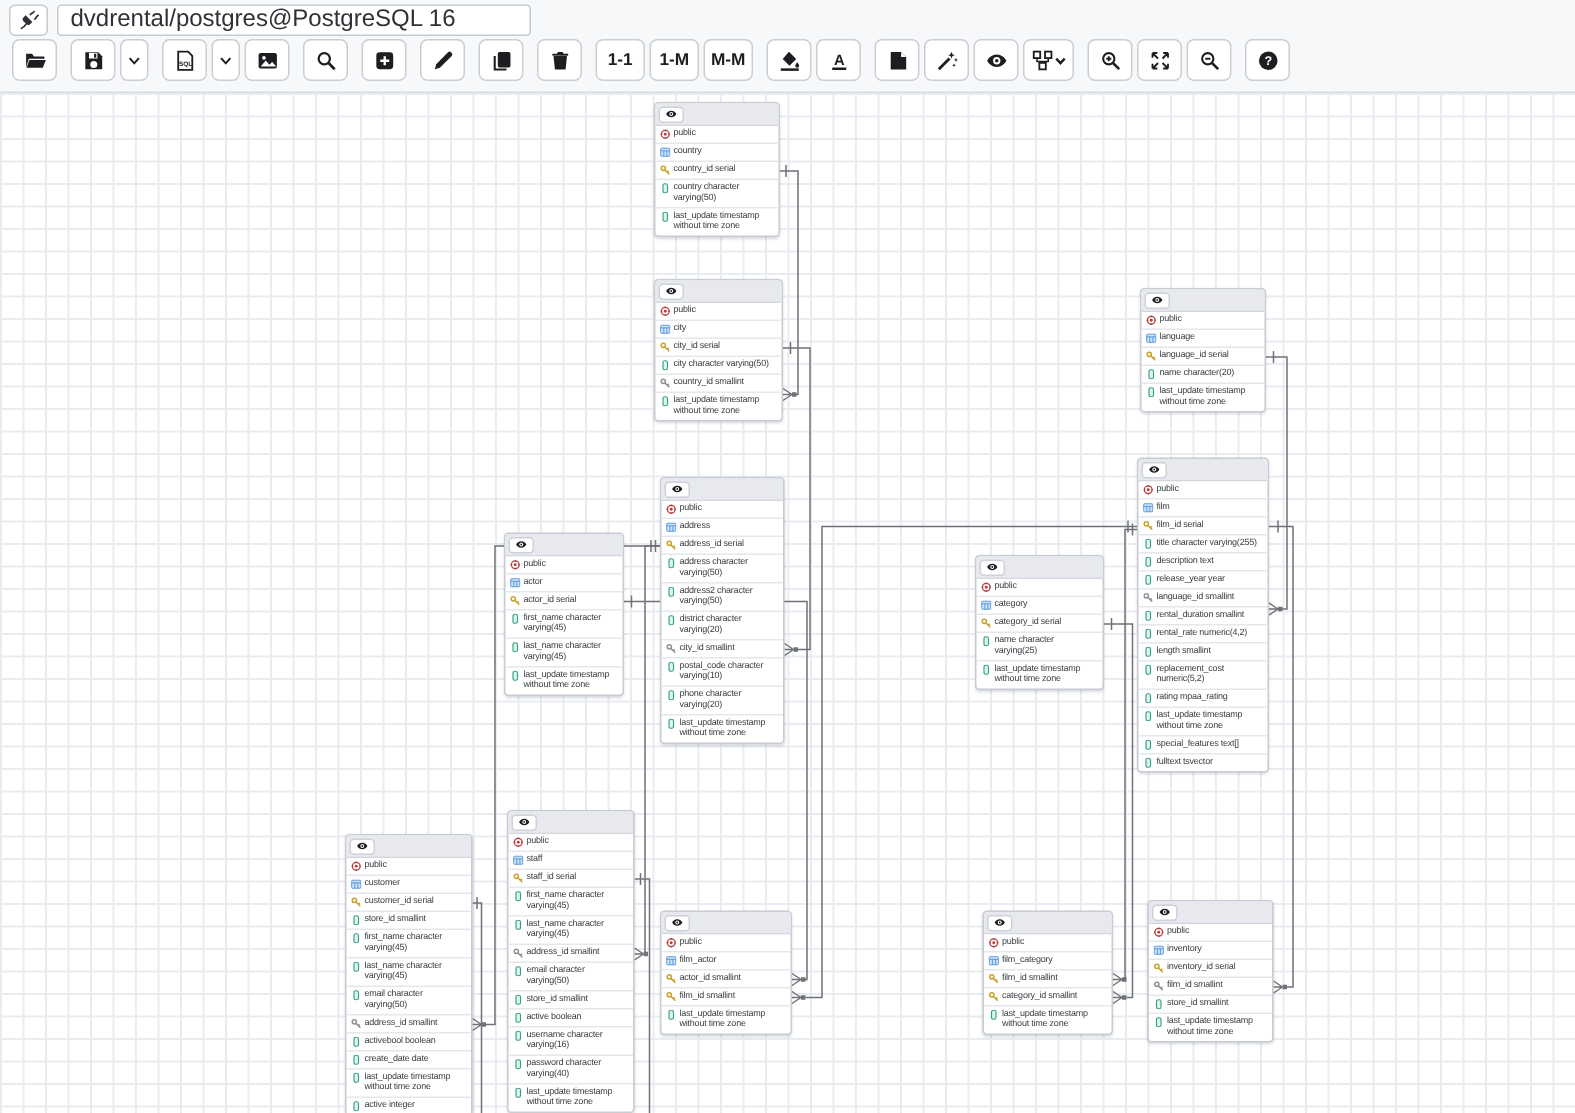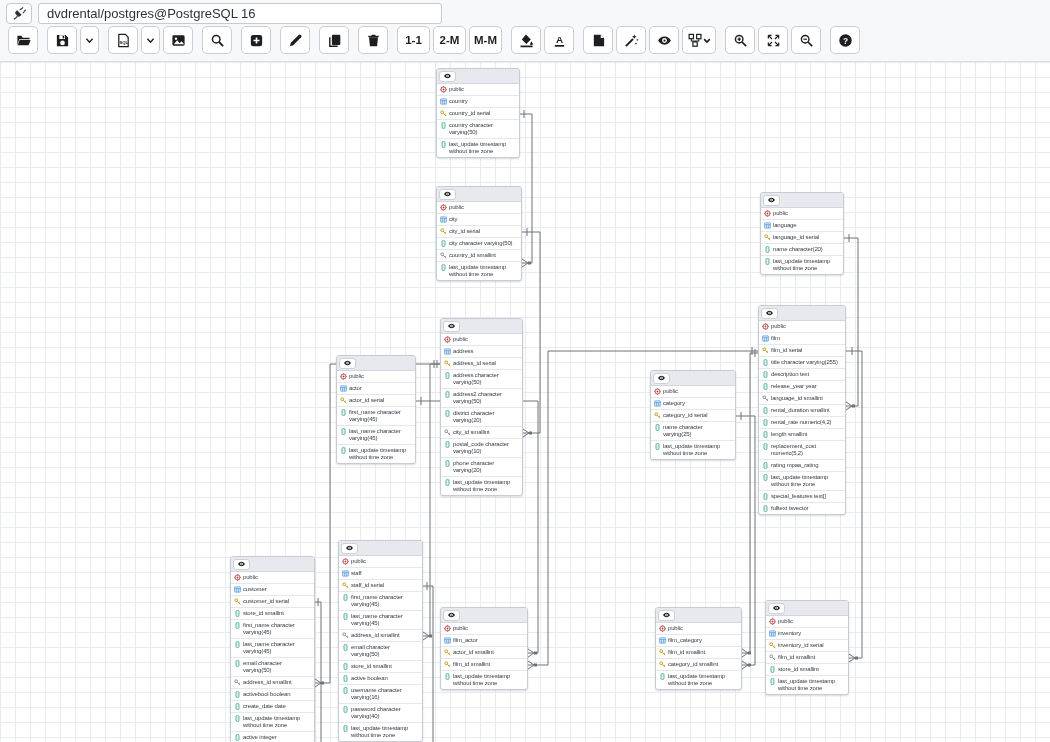--- a/index.html
+++ b/index.html
@@ -5,22 +5,22 @@
   html,body{margin:0;padding:0}
   body{width:1050px;height:742px;position:relative;overflow:hidden;background:#fff;
        font-family:"Liberation Sans","DejaVu Sans",sans-serif;-webkit-font-smoothing:antialiased}
 
   
   .titlebar{position:absolute;top:0;left:0;right:0;height:26px;background:#f7f8f9;
             display:flex;align-items:center;padding:0 6px;gap:6px;z-index:6;box-sizing:border-box}
   .conn-btn{width:26px;height:21px;border:1px solid #c6cbd2;border-radius:4px;background:#fff;
             display:flex;align-items:center;justify-content:center;padding:0}
   .conn-btn svg{width:15px;height:15px}
-  .title-input{width:404px;height:21px;border:1px solid #c6cbd2;border-radius:3px;background:#fff;
-               font-size:13px;padding:0 8px;color:#2e3237;box-sizing:border-box;outline:none;
+  .title-input{width:316px;height:21px;border:1px solid #c6cbd2;border-radius:3px;background:#fff;
+               font-size:16px;padding:0 8px;color:#2e3237;box-sizing:border-box;outline:none;
                font-family:"Liberation Sans","DejaVu Sans",sans-serif}
   .toolbar{position:absolute;top:26px;left:0;right:0;height:36px;background:#f7f8f9;
            border-bottom:1px solid #d9dde2;display:flex;align-items:flex-start;padding:0 8px;gap:9px;
            z-index:6;box-sizing:border-box}
   .tb-group{display:flex;gap:3px}
   .tb-btn{height:28px;min-width:30px;border:1px solid #c9ced5;border-radius:5px;background:#fff;
           display:flex;align-items:center;justify-content:center;padding:0 4px;font-size:11.5px;
           font-weight:bold;color:#1c1e21;font-family:inherit;cursor:pointer}
   .tb-btn svg{width:15px;height:15px;display:block}
   .tb-narrow{min-width:19px;padding:0 2px}
@@ -144,21 +144,21 @@
     <div class="tb-group">
       <button class="tb-btn">
         <svg viewBox="0 0 16 16">
           <path fill="#1c1e21" d="M3.2 4.6h9.6l-1 9.6H4.2zM6.2 1.8h3.6l.5 1.4H5.7z"></path>
           <rect x="2.4" y="3" width="11.2" height="1.4" fill="#1c1e21"></rect>
         </svg>
       </button>
     </div>
     <div class="tb-group">
       <button class="tb-btn tb-text">1-1</button>
-      <button class="tb-btn tb-text">2-M</button>
+      <button class="tb-btn tb-text">1-M</button>
       <button class="tb-btn tb-text">M-M</button>
     </div>
     <div class="tb-group">
       <button class="tb-btn">
         <svg viewBox="0 0 16 16">
           <path fill="#1c1e21" d="M7.4 1.6l5.2 5.2-4.8 4.8-4.8-4.8z"></path>
           <path fill="#1c1e21" d="M13.3 9c.8 1.1 1.4 1.9 1.4 2.6a1.4 1.4 0 0 1-2.8 0c0-.7.6-1.5 1.4-2.6z"></path>
           <rect x="1.6" y="13.4" width="12.8" height="1.8" fill="#1c1e21"></rect>
         </svg>
       </button>

